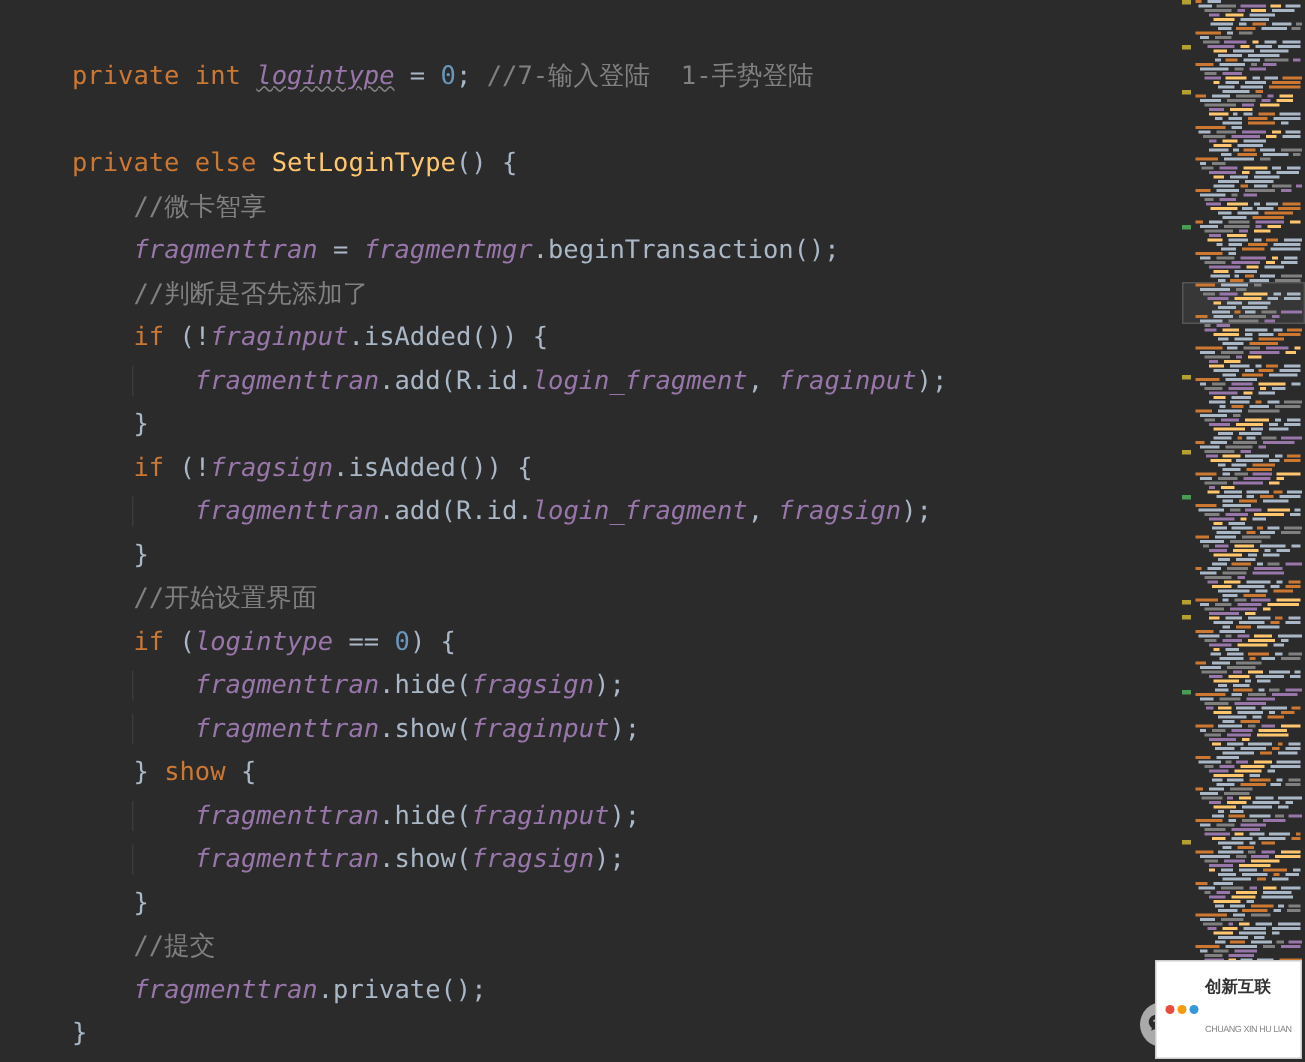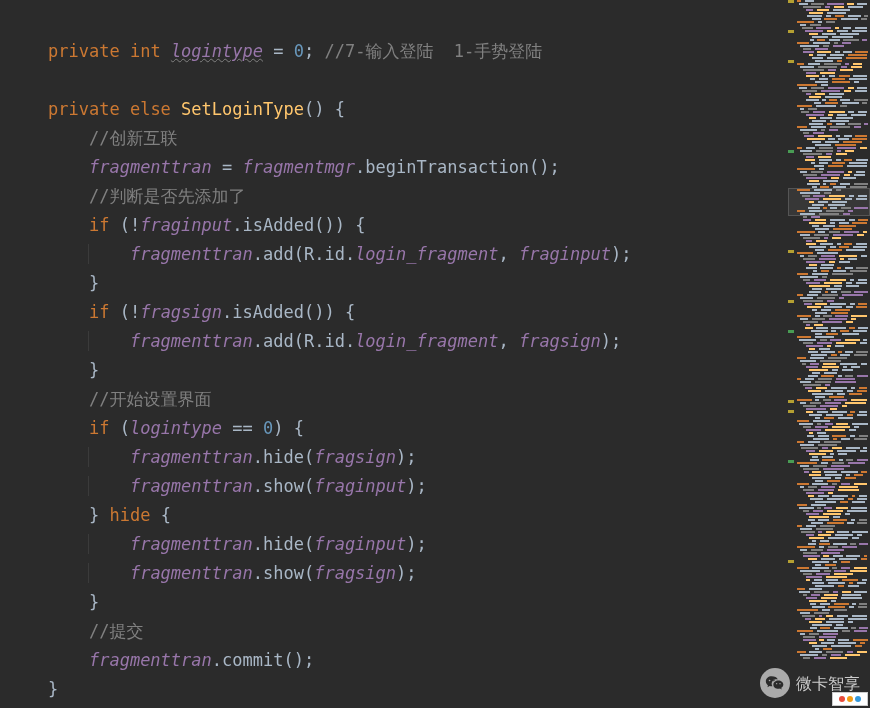--- a/index.html
+++ b/index.html
@@ -143,39 +143,39 @@
   .logo-badge .en { font-size: 6px; color: #888; letter-spacing: -0.3px; }
 </style>
 </head>
 <body>
 
 <div class="editor">
   <div class="code-area">
 <span><span class="kw">private</span> <span class="kw">int</span> <span class="field underline-wave">logintype</span><span class="op"> = </span><span class="num">0</span><span class="punct">;</span><span class="comment"> //7-输入登陆  1-手势登陆</span></span>
 
 <span><span class="kw">private</span> <span class="kw">else</span> <span class="method">SetLoginType</span><span class="paren">()</span><span class="punct"> {</span></span>
-<span>    <span class="comment">//创新互联</span></span>
+<span>    <span class="comment">//微卡智享</span></span>
 <span>    <span class="field">fragmenttran</span><span class="op"> = </span><span class="field">fragmentmgr</span><span class="dot">.</span><span class="var">beginTransaction()</span><span class="punct">;</span></span>
 <span>    <span class="comment">//判断是否先添加了</span></span>
 <span>    <span class="kw">if</span><span class="paren"> (!</span><span class="field">fraginput</span><span class="dot">.</span><span class="var">isAdded())</span><span class="punct"> {</span></span>
 <span>    <span class="indent-guide">    </span><span class="field">fragmenttran</span><span class="dot">.</span><span class="var">add(</span><span class="var">R.id.</span><span class="staticfield">login_fragment</span><span class="punct">, </span><span class="field">fraginput</span><span class="punct">);</span></span>
 <span>    <span class="punct">}</span></span>
 <span>    <span class="kw">if</span><span class="paren"> (!</span><span class="field">fragsign</span><span class="dot">.</span><span class="var">isAdded())</span><span class="punct"> {</span></span>
 <span>    <span class="indent-guide">    </span><span class="field">fragmenttran</span><span class="dot">.</span><span class="var">add(</span><span class="var">R.id.</span><span class="staticfield">login_fragment</span><span class="punct">, </span><span class="field">fragsign</span><span class="punct">);</span></span>
 <span>    <span class="punct">}</span></span>
 <span>    <span class="comment">//开始设置界面</span></span>
 <span>    <span class="kw">if</span><span class="paren"> (</span><span class="field">logintype</span><span class="op"> == </span><span class="num">0</span><span class="paren">)</span><span class="punct"> {</span></span>
 <span>    <span class="indent-guide">    </span><span class="field">fragmenttran</span><span class="dot">.</span><span class="var">hide(</span><span class="field">fragsign</span><span class="punct">);</span></span>
 <span>    <span class="indent-guide">    </span><span class="field">fragmenttran</span><span class="dot">.</span><span class="var">show(</span><span class="field">fraginput</span><span class="punct">);</span></span>
-<span>    <span class="punct">}</span><span class="kw"> hide </span><span class="punct">{</span></span>
+<span>    <span class="punct">}</span><span class="kw"> show </span><span class="punct">{</span></span>
 <span>    <span class="indent-guide">    </span><span class="field">fragmenttran</span><span class="dot">.</span><span class="var">hide(</span><span class="field">fraginput</span><span class="punct">);</span></span>
 <span>    <span class="indent-guide">    </span><span class="field">fragmenttran</span><span class="dot">.</span><span class="var">show(</span><span class="field">fragsign</span><span class="punct">);</span></span>
 <span>    <span class="punct">}</span></span>
 <span>    <span class="comment">//提交</span></span>
-<span>    <span class="field">fragmenttran</span><span class="dot">.</span><span class="var">commit()</span><span class="punct">;</span></span>
+<span>    <span class="field">fragmenttran</span><span class="dot">.</span><span class="var">private()</span><span class="punct">;</span></span>
 <span><span class="punct">}</span></span>
   </div>
 
   <div class="minimap">
     <div class="minimap-gutter">
       <div class="gutter-mark gm-y" style="top:0px"></div>
       <div class="gutter-mark gm-y" style="top:30px"></div>
       <div class="gutter-mark gm-y" style="top:60px"></div>
       <div class="gutter-mark gm-g" style="top:150px"></div>
       <div class="gutter-mark gm-y" style="top:250px"></div>
@@ -2400,13 +2400,17 @@
   </span>
   <span>微卡智享</span>
 </div>
 
 <div class="logo-badge">
   <div class="dots">
     <div class="d d1"></div>
       <div class="d d2"></div>
       <div class="d d3"></div>
   </div>
+  <div>
+    <div class="cn">创新互联</div>
+    <div class="en">CHUANG XIN HU LIAN</div>
+  </div>
 </div>
 
 </body></html>

